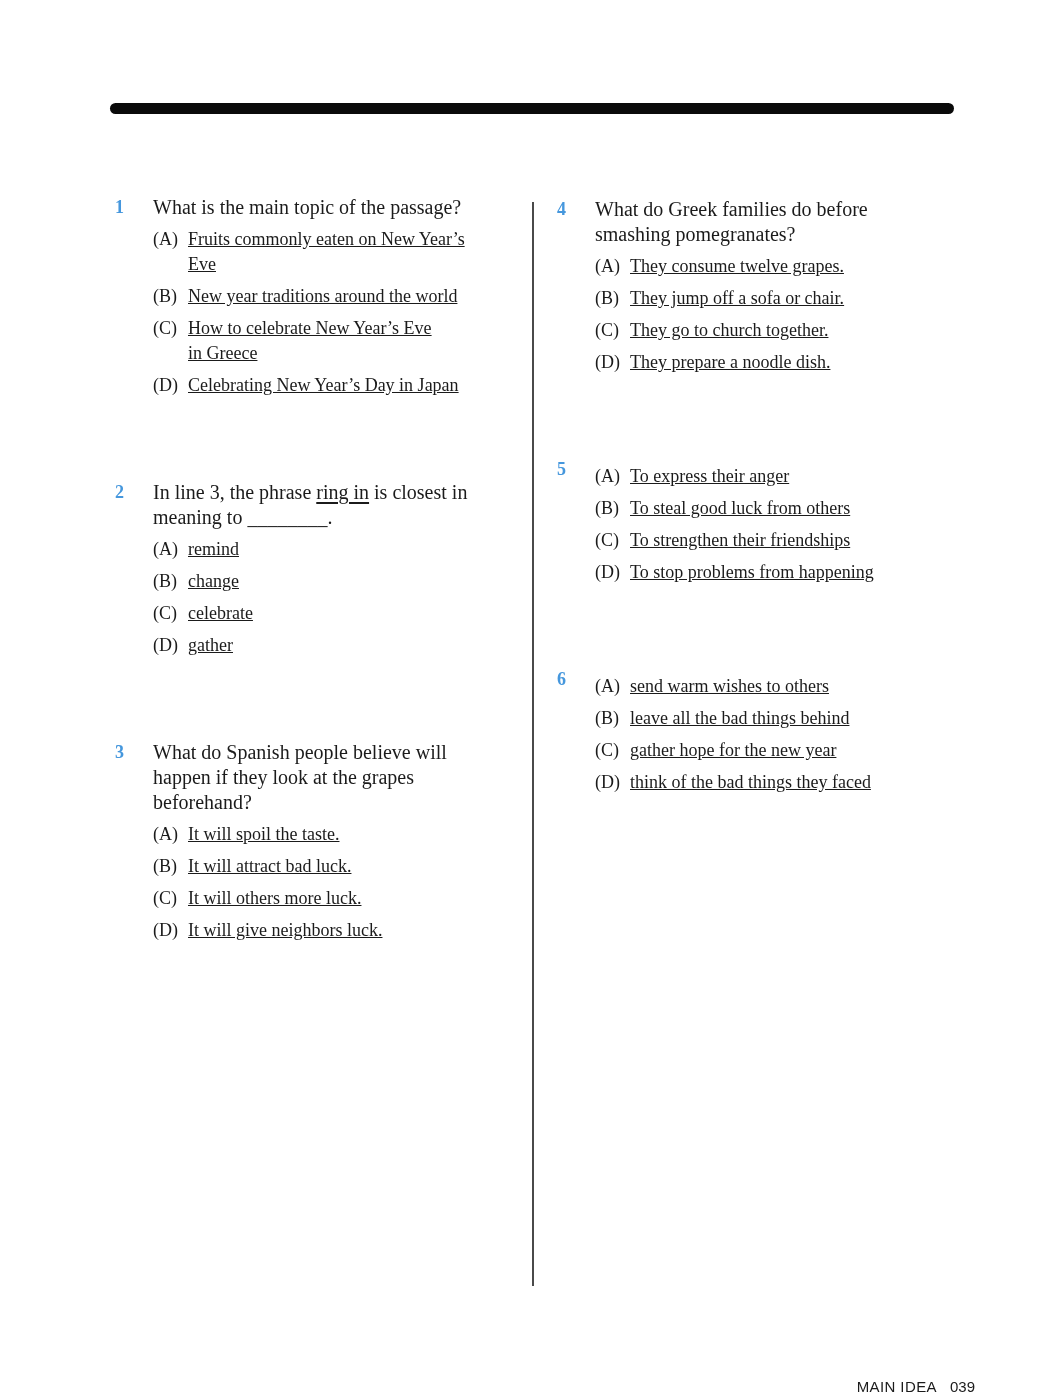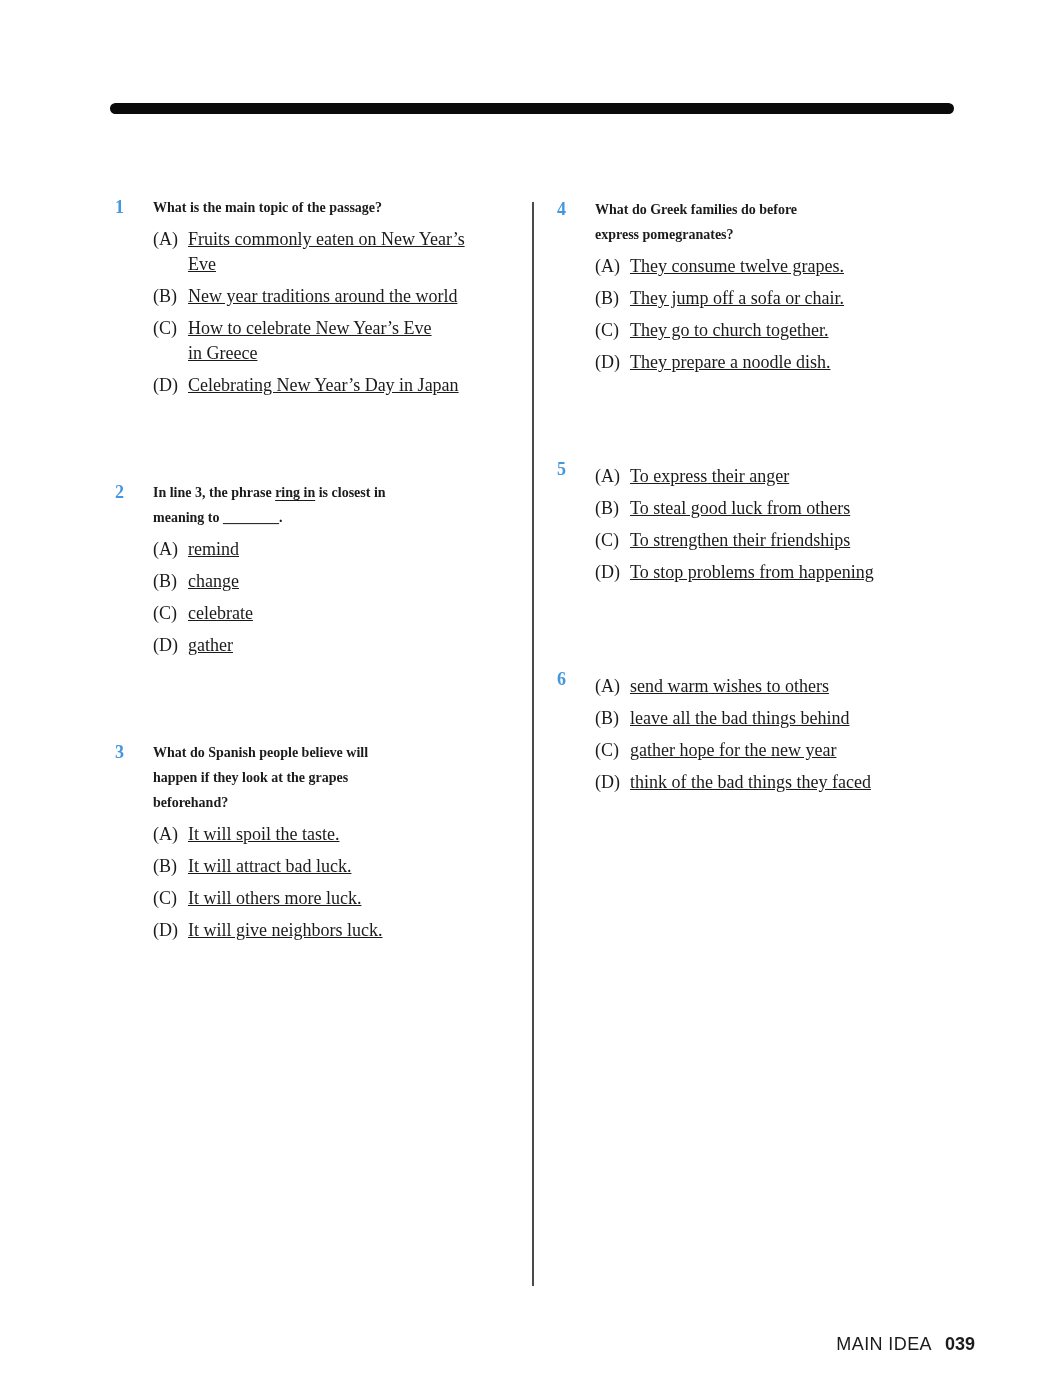--- a/index.html
+++ b/index.html
@@ -40,22 +40,22 @@
   .q-num {
     flex: 0 0 38px;
     width: 38px;
     font-size: 18px;
     font-weight: 700;
     line-height: 25px;
     color: #4597dd;
   }
   .q-body { flex: 1 1 auto; }
   .q-text {
-    font-size: 14px;
-    font-weight: 700;
+    font-size: 20px;
+    font-weight: 400;
     line-height: 25px;
     margin-bottom: 7px;
   }
   .q-text span { white-space: pre; }
   .u { text-decoration: underline; text-underline-offset: 3px; text-align: center; }
 
   .option {
     display: flex;
     align-items: flex-start;
     margin-top: 7px;
@@ -65,25 +65,25 @@
   .opt-letter { flex: 0 0 35px; width: 35px; }
   .opt-text { flex: 1 1 auto; white-space: pre; text-decoration: underline; }
 
   .footer {
     position: absolute;
     top: 1334px; right: 75px;
     display: flex;
     align-items: baseline;
     gap: 13px;
     font-family: "Liberation Sans", sans-serif;
-    font-size: 18px;
+    font-size: 15px;
     color: #1b1b1b;
   }
   .footer .section { letter-spacing: 0.4px; }
-  .footer .pagenum { font-weight: 700; }
+  .footer .pagenum { font-weight: 400; margin-top: 44px; }
 </style>
 </head>
 <body>
 
 <div class="page">
 
   <div class="top-bar"></div>
   <div class="col-divider"></div>
 
   <div class="column left">
@@ -163,21 +163,21 @@
     </div>
 
   </div>
 
   <div class="column right">
 
     <div class="question">
       <div class="q-num">4</div>
       <div class="q-body">
         <div class="q-text"><span>What do Greek families do before
-express pomegranates?</span><span class="u"></span><span></span></div>
+smashing pomegranates?</span><span class="u"></span><span></span></div>
         <div class="option">
           <span class="opt-letter">(A)</span>
           <span class="opt-text">They consume twelve grapes.</span>
         </div>
         <div class="option">
           <span class="opt-letter">(B)</span>
           <span class="opt-text">They jump off a sofa or chair.</span>
         </div>
         <div class="option">
           <span class="opt-letter">(C)</span>

